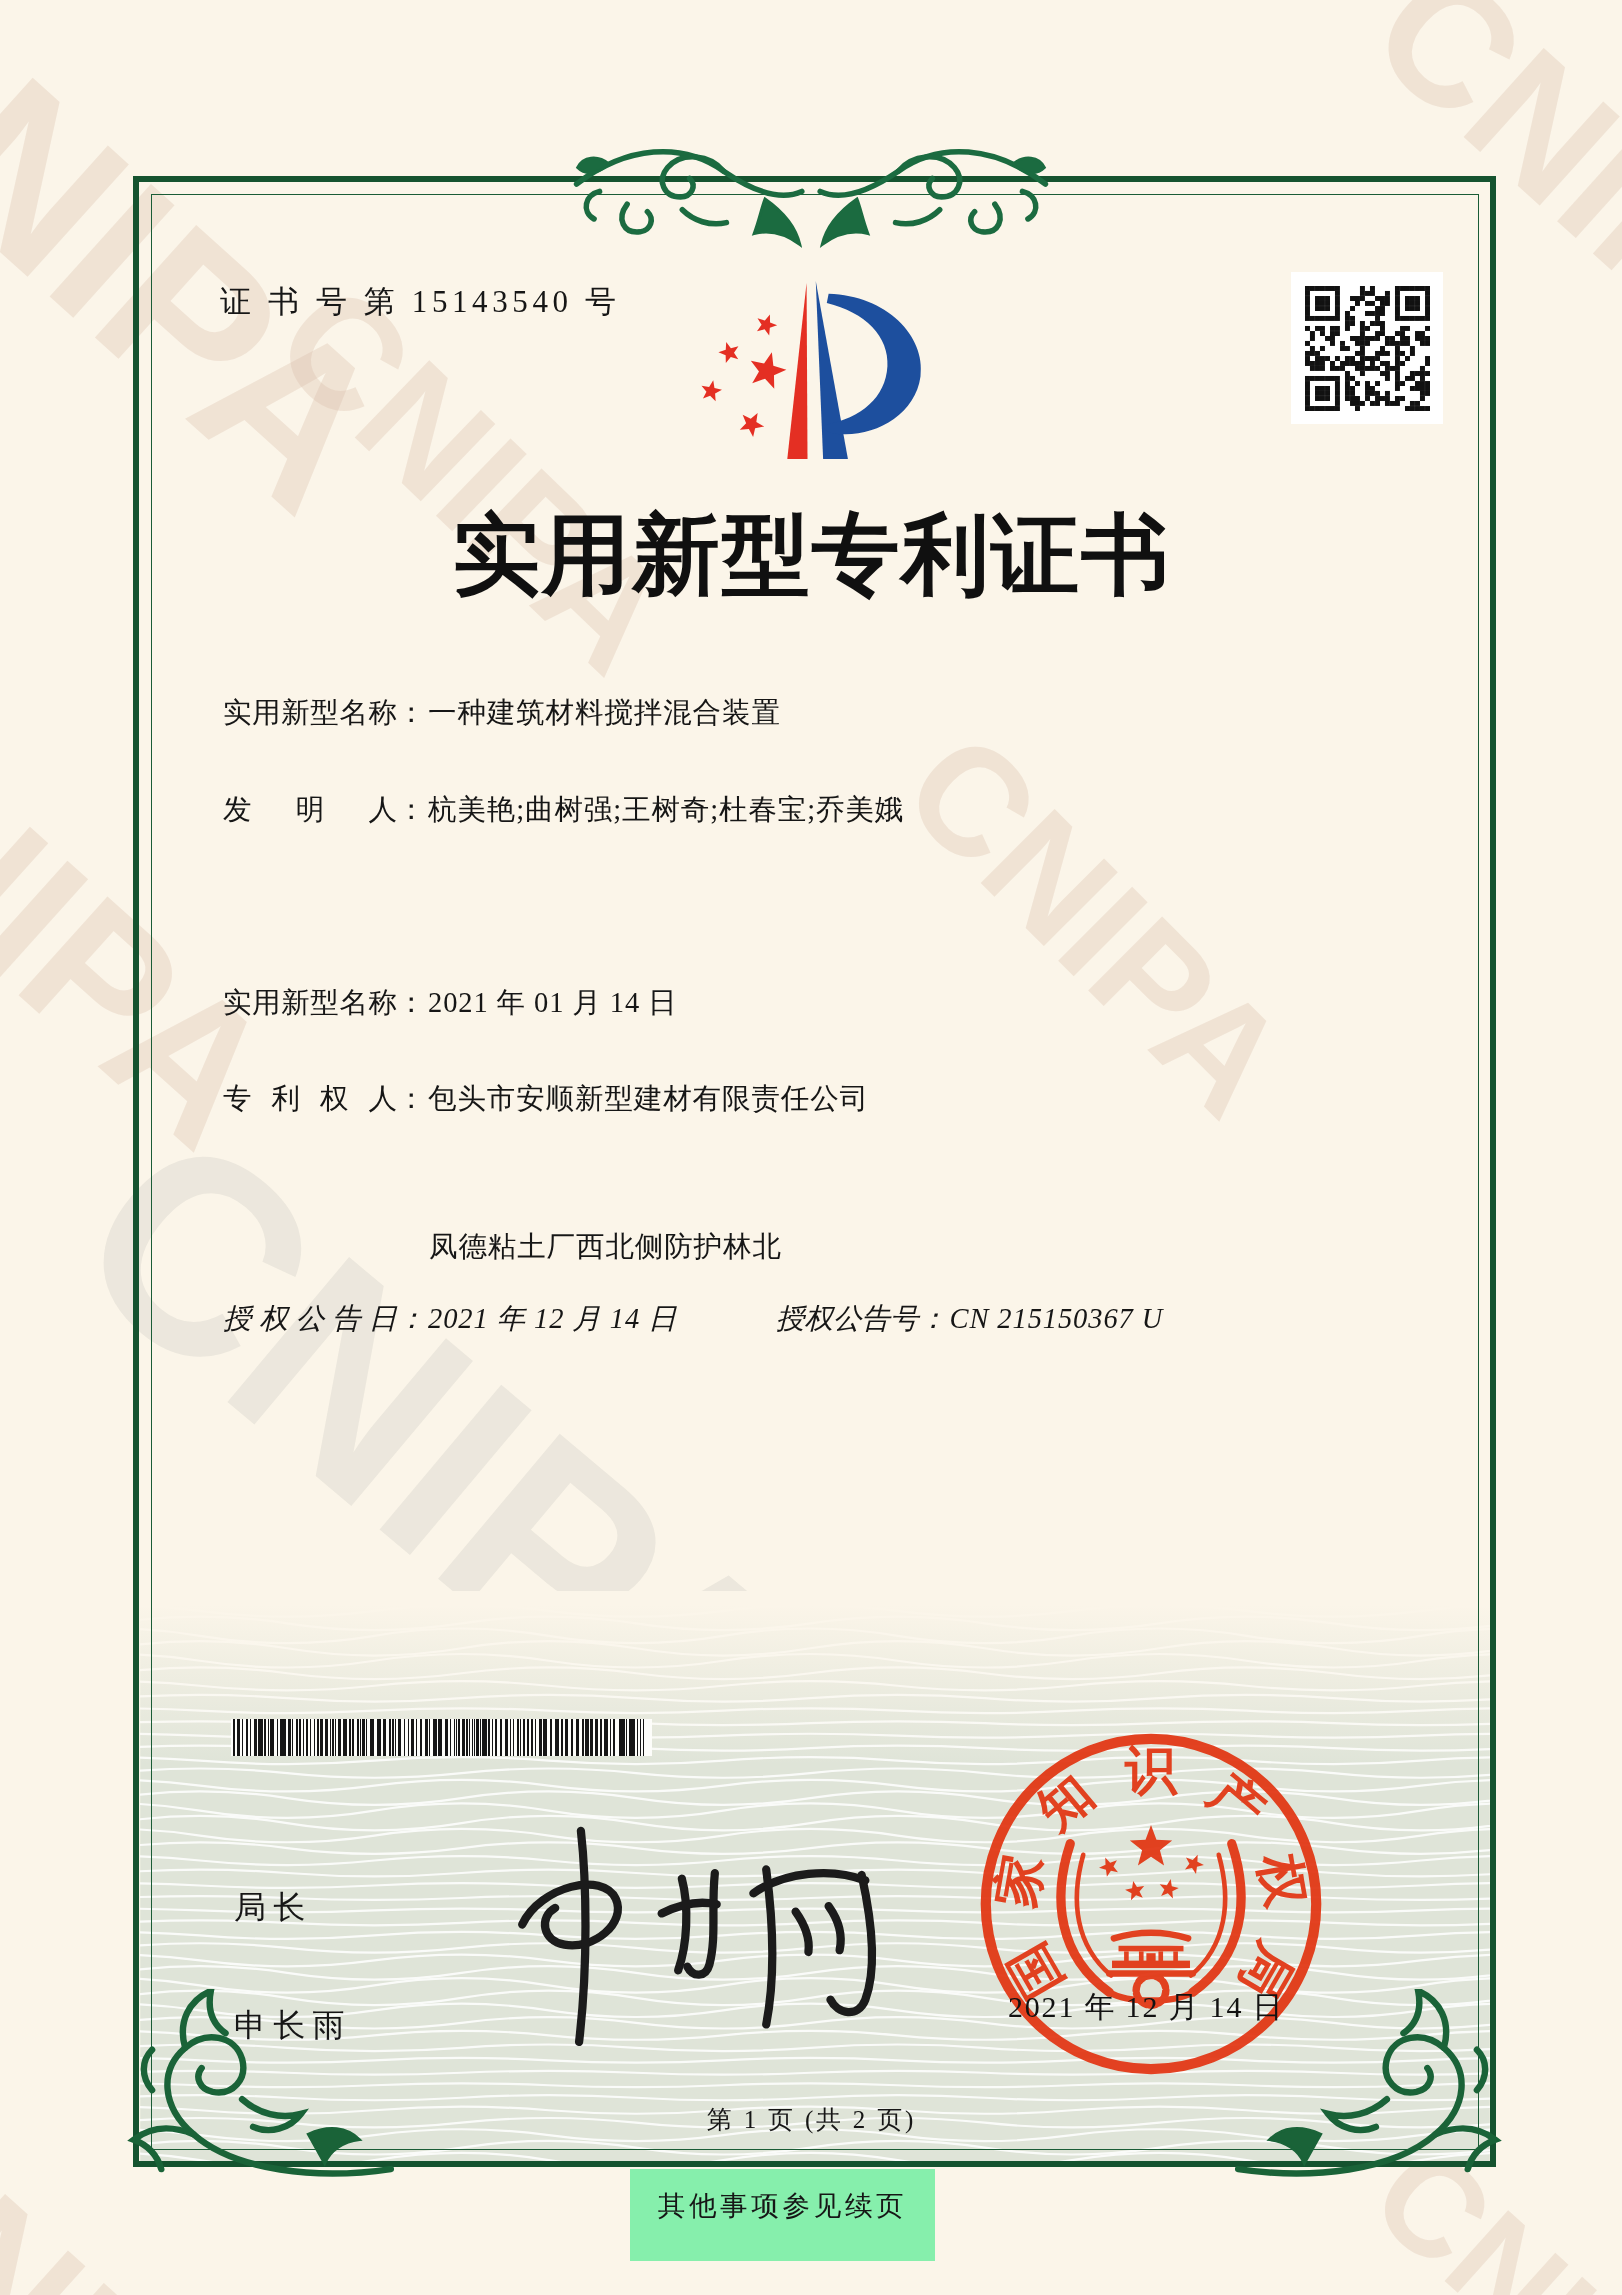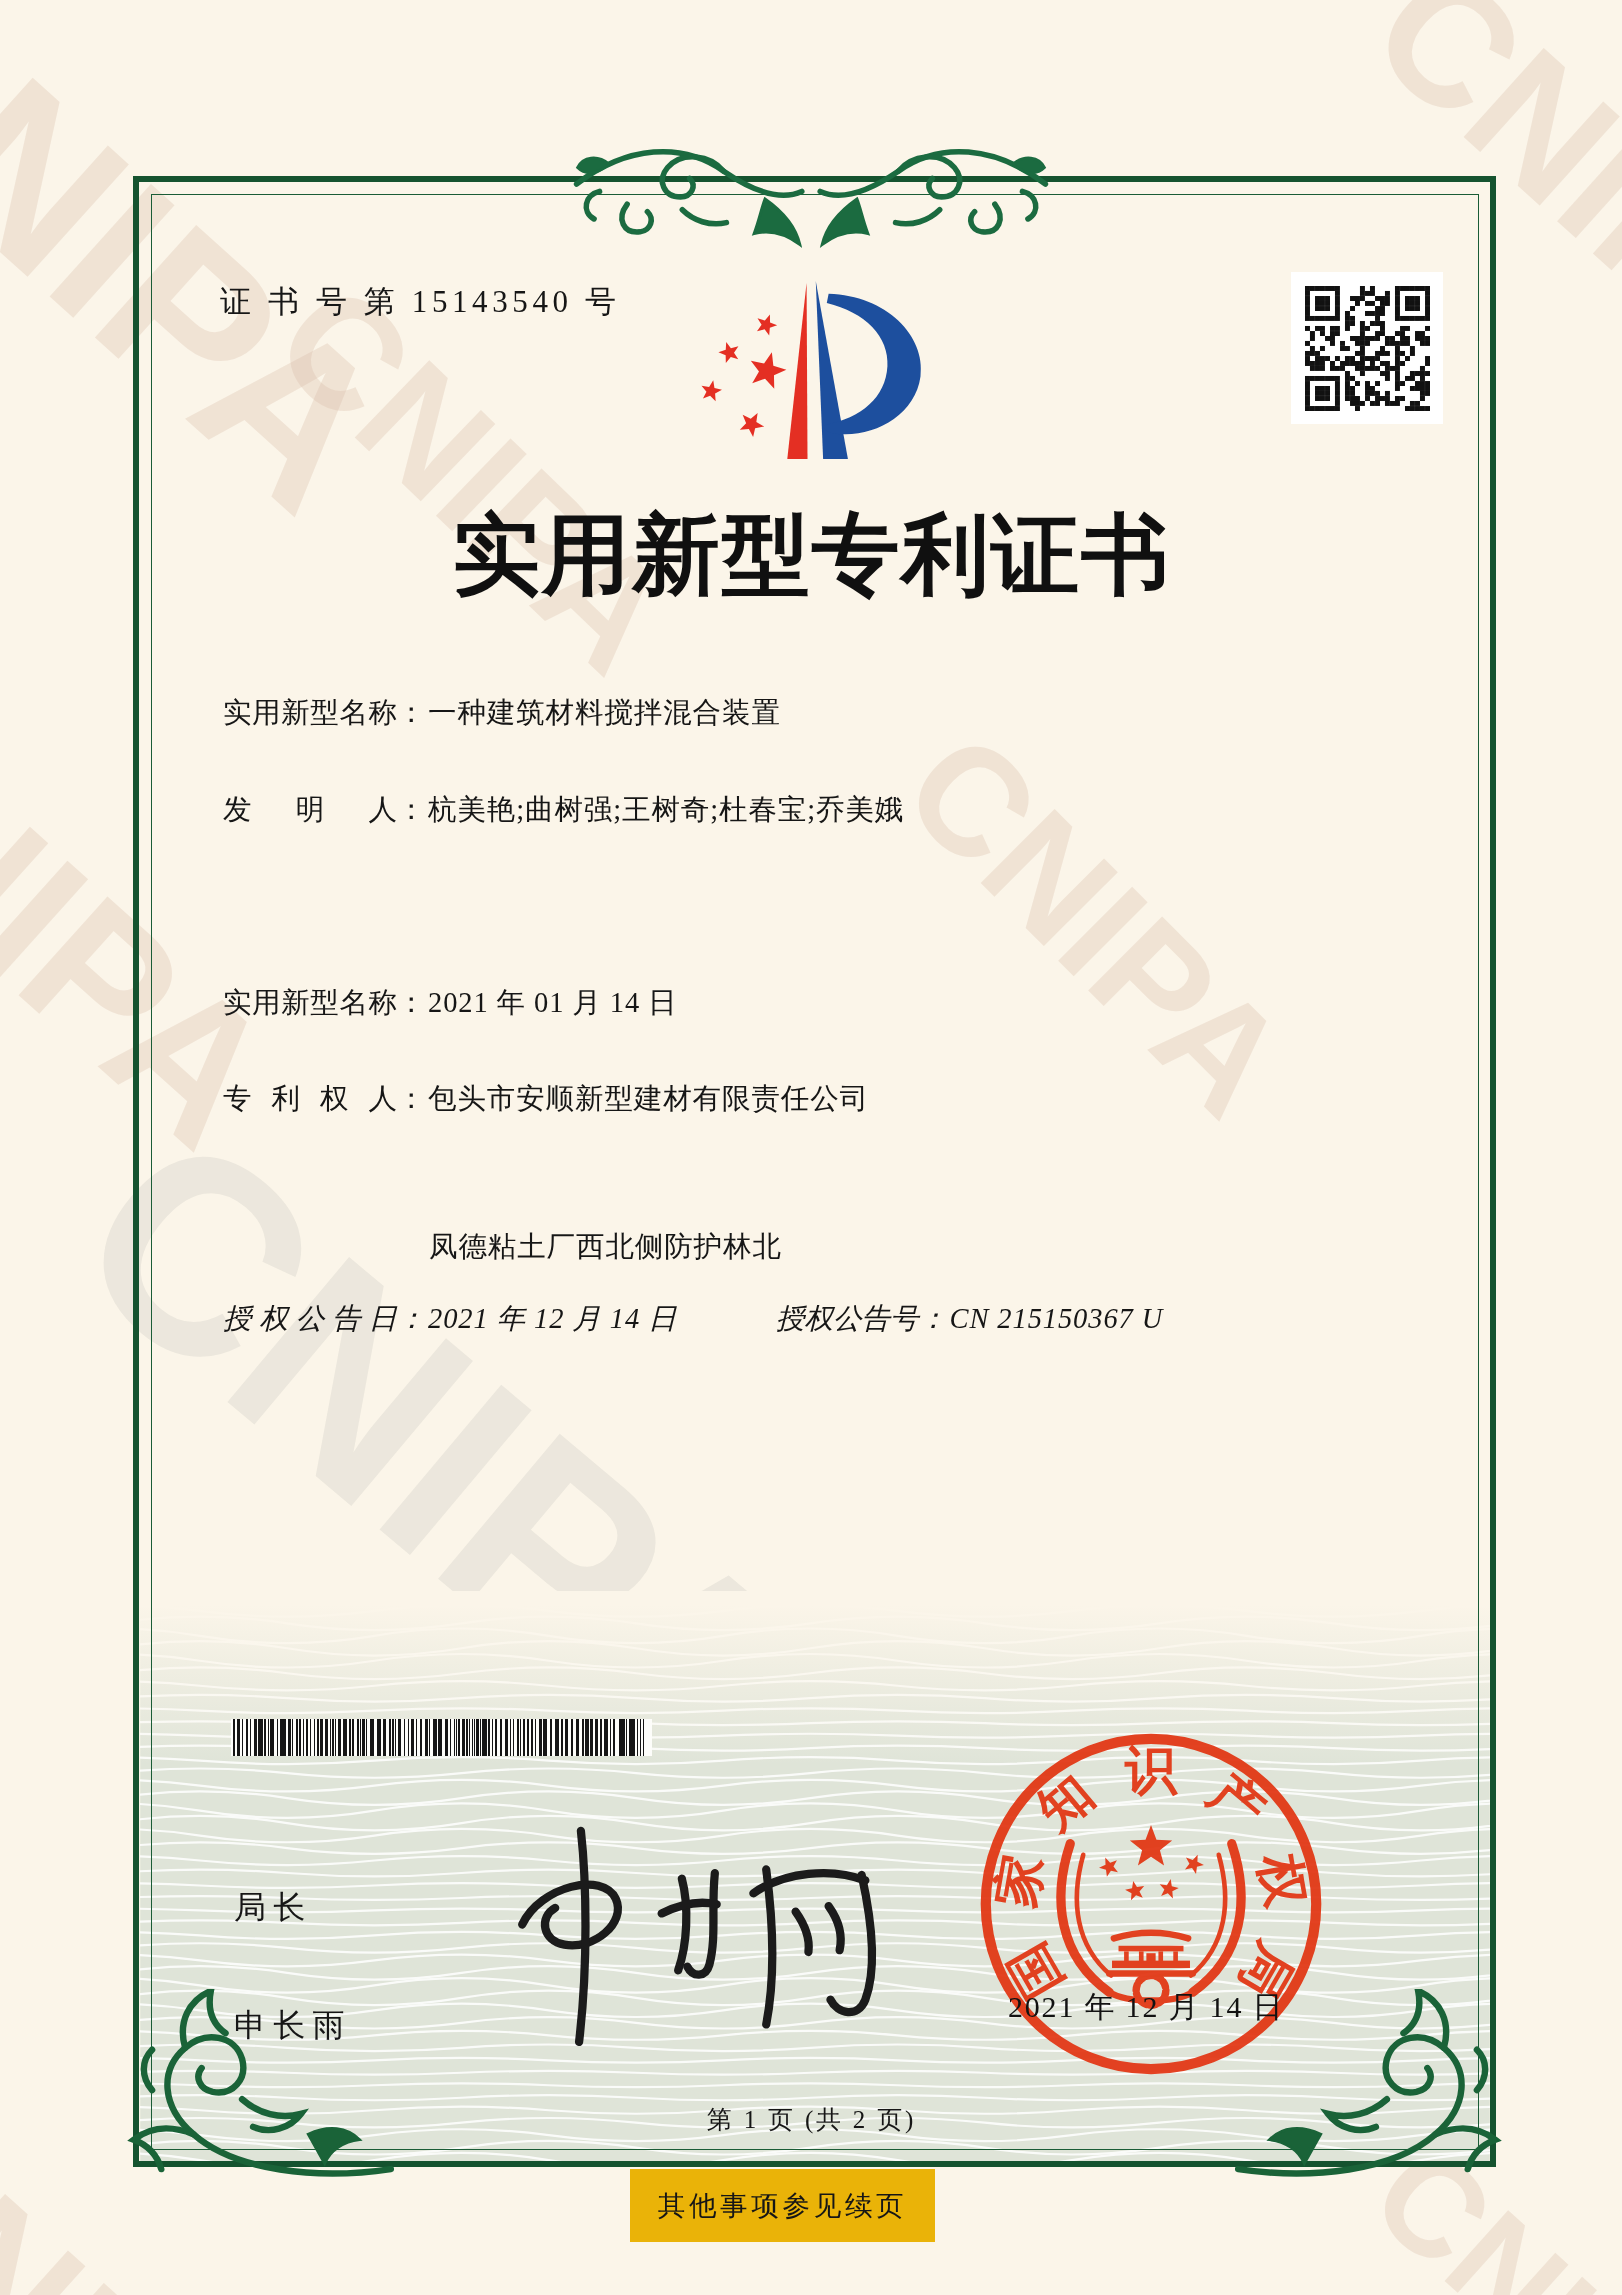--- a/index.html
+++ b/index.html
@@ -34,21 +34,21 @@
   .paras{left:223px;top:1333px;width:1190px;font-size:29px;line-height:63px;text-align:justify;}
   .paras p{margin:0;text-indent:61px;letter-spacing:0.9px;}
   .barcode{left:231px;top:1719px;width:421px;height:37px;background:#fdfdfa;}
   .barcode i{position:absolute;top:0;height:100%;background:#151515;}
   .dir-title{left:234px;top:1886px;font-size:32px;letter-spacing:7.3px;}
   .dir-name{left:234px;top:1965px;font-size:32px;letter-spacing:7.3px;margin-top:39px;}
   .signature{left:491px;top:1816px;z-index:3;}
   .seal{left:970px;top:1723px;z-index:3;}
   .seal-date{left:1008px;top:1987px;font-size:30px;letter-spacing:1.8px;color:#121212;z-index:4;}
   .page-info{left:0;top:2103px;width:1623px;text-align:center;font-size:25px;letter-spacing:2.8px;z-index:3;}
-  .footer-box{left:630px;top:2169px;width:305px;height:73px;background:#eab308;z-index:3;}
+  .footer-box{left:630px;top:2169px;width:305px;height:92px;background:#86efac;z-index:3;}
   .footer-box div{line-height:73px;text-align:center;font-size:27.5px;letter-spacing:3.7px;}
 </style>
 </head>
 <body>
 
 <div class="page">
 
   <span class="wm" style="left:-73px;top:-64px;font-size:220px;transform:rotate(42deg);">CNIPA</span>
   <span class="wm" style="left:1460px;top:-64px;font-size:174px;transform:rotate(42deg);">CNIPA</span>
   <span class="wm" style="left:358px;top:257px;font-size:156px;transform:rotate(44deg);">CNIPA</span>

